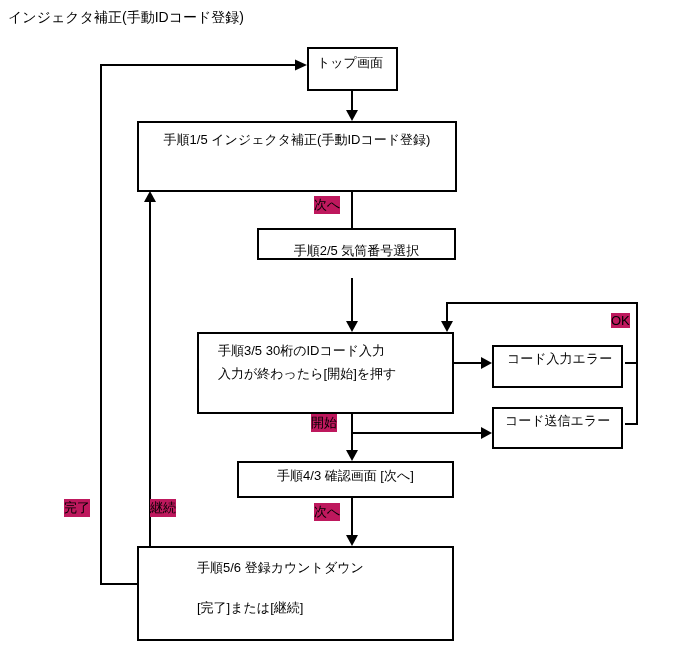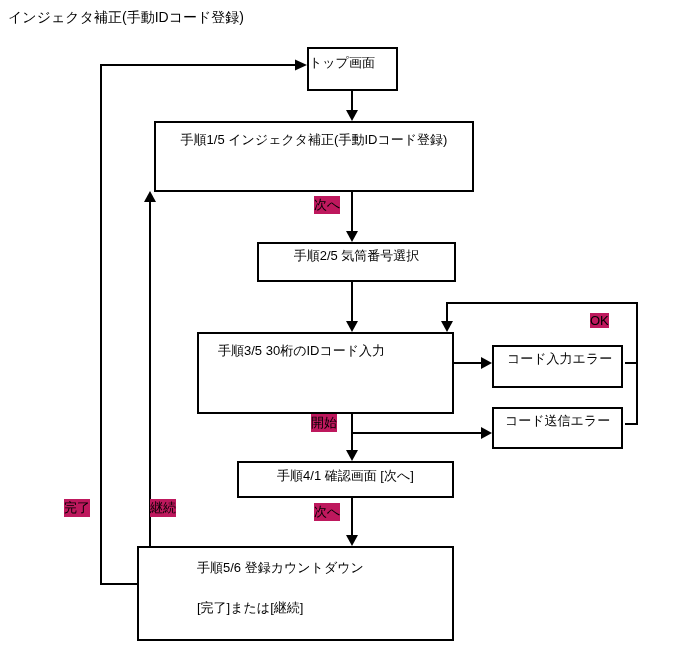--- a/index.html
+++ b/index.html
@@ -26,40 +26,40 @@
   }
   .node {
     position: absolute;
     box-sizing: border-box;
     border: 2px solid #000000;
     background: #ffffff;
     white-space: nowrap;
     line-height: 16px;
   }
   .node.center { text-align: center; }
-  .n-top-screen   { left: 307px; top: 47px;  width: 91px;  height: 44px; padding: 6px 0 0 0; }
-  .n-step1        { left: 137px; top: 121px; width: 320px; height: 71px; padding-top: 9px; margin-left: 17px; }
-  .n-step2        { left: 257px; top: 242px; width: 199px; height: 40px; padding-top: 4px; }
+  .n-top-screen   { left: 307px; top: 47px;  width: 91px;  height: 44px; padding: 6px 0 0 8px; }
+  .n-step1        { left: 137px; top: 121px; width: 320px; height: 71px; padding-top: 9px; }
+  .n-step2        { left: 257px; top: 228px; width: 199px; height: 32px; padding-top: 13px; }
   .n-step3        { left: 197px; top: 332px; width: 257px; height: 82px; padding: 9px 0 0 19px; }
   .n-step3 .line2 { margin-top: 7px; }
   .n-err1         { left: 492px; top: 345px; width: 131px; height: 43px; padding: 4px 0 0 13px; }
   .n-err2         { left: 492px; top: 407px; width: 131px; height: 42px; padding: 4px 0 0 11px; }
   .n-step4        { left: 237px; top: 461px; width: 217px; height: 37px; padding-top: 5px; }
   .n-step5        { left: 137px; top: 546px; width: 317px; height: 95px; padding: 12px 0 0 58px; }
   .n-step5 .line2 { margin-top: 24px; }
   .node .line1, .node .line2 { display: block; }
   .edge-label {
     position: absolute;
     white-space: nowrap;
     background: #be185d;
   }
   .el-next1    { left: 314px; top: 196px; }
   .el-start    { left: 311px; top: 414px; }
   .el-next2    { left: 314px; top: 503px; }
-  .el-ok       { left: 590px; top: 313px; }
+  .el-ok       { left: 611px; top: 313px; }
   .el-complete { left: 64px;  top: 499px; }
   .el-continue { left: 150px; top: 499px; }
   svg.connectors {
     position: absolute;
     left: 0; top: 0;
     width: 688px;
     height: 658px;
   }
   svg.connectors path {
     stroke: #000000;
@@ -118,32 +118,33 @@
   <div class="node center n-step1">
     <span>手順1/5 インジェクタ補正(手動IDコード登録)</span>
   </div>
 
   <div class="node center n-step2">
     <span>手順2/5  気筒番号選択</span>
   </div>
 
   <div class="node n-step3">
     <span class="line1">手順3/5  30桁のIDコード入力</span>
+    <span class="line2">入力が終わったら[開始]を押す</span>
   </div>
 
   <div class="node n-err1">
     <span>コード入力エラー</span>
   </div>
 
   <div class="node n-err2">
     <span>コード送信エラー</span>
   </div>
 
   <div class="node center n-step4">
-    <span>手順4/1  確認画面 [次へ]</span>
+    <span>手順4/3  確認画面 [次へ]</span>
   </div>
 
   <div class="node n-step5">
     <span class="line1">手順5/6  登録カウントダウン</span>
     <span class="line2">[完了]または[継続]</span>
   </div>
 
   <div class="edge-label el-next1">次へ</div>
   <div class="edge-label el-start">開始</div>
   <div class="edge-label el-next2">次へ</div>

